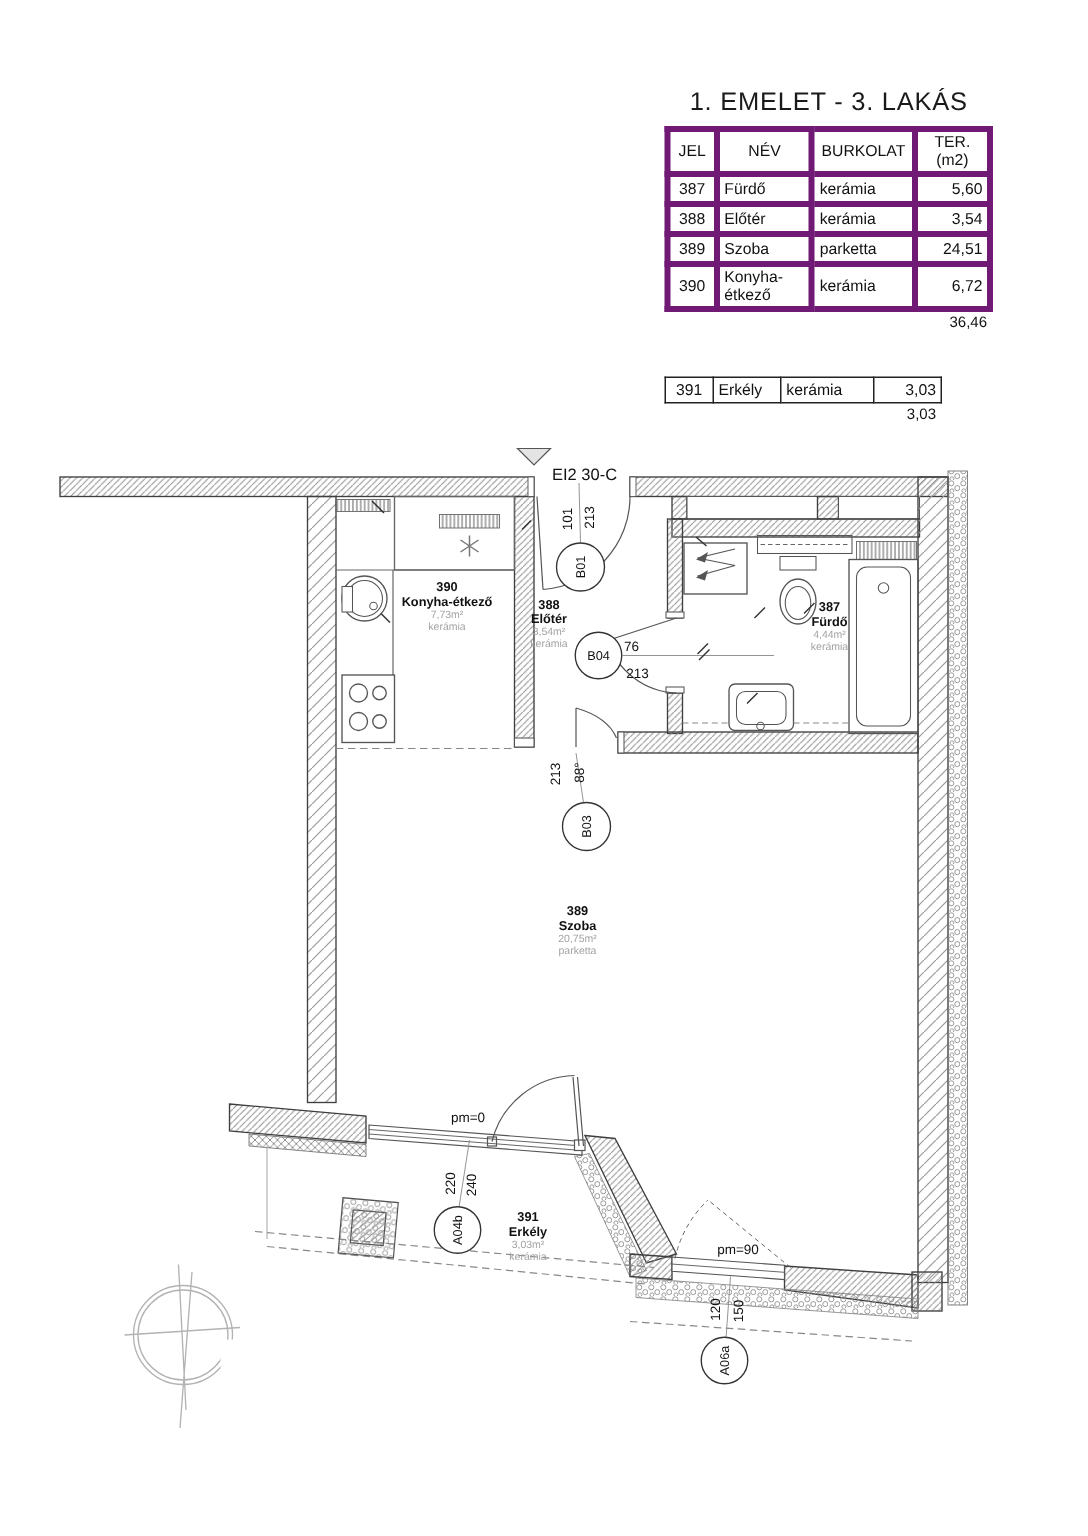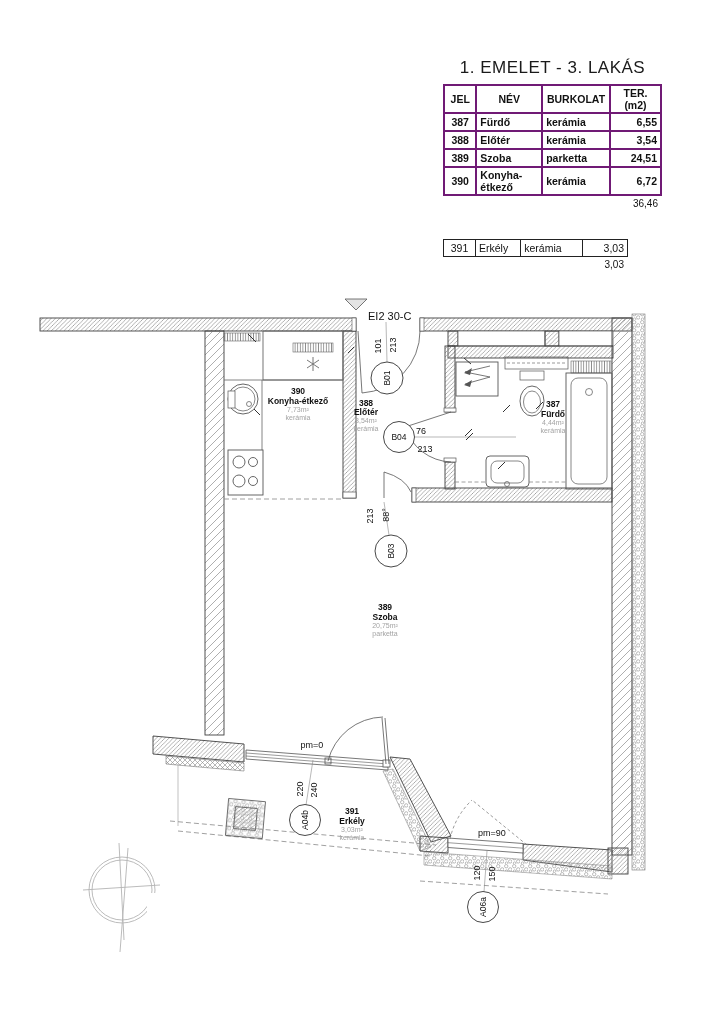--- a/index.html
+++ b/index.html
@@ -3,21 +3,21 @@
 <meta charset="utf-8">
 <style>
   html,body{margin:0;padding:0;background:#fff;}
   .sheet{position:relative;width:725px;height:1024px;background:#fff;overflow:hidden;
          font-family:"Liberation Sans",sans-serif;color:#111;padding-left:44px;}
   
   .legend{position:absolute;left:443px;top:58px;width:219px;}
   .sheet-title{font-size:17px;letter-spacing:.5px;text-align:center;margin-bottom:6px;color:#1a1a1a;}
   table{border-collapse:collapse;font-size:10.5px;color:#111;}
   .main-table{width:219px;}
-  .main-table th,.main-table td{border:2px solid #701a75;padding:1px 3px;height:14px;font-weight:bold;}
+  .main-table th,.main-table td{border:4px solid #701a75;padding:1px 3px;height:14px;font-weight:normal;}
   .main-table th{text-align:center;font-size:10.5px;}
   .col-jel{width:28px;text-align:center;}
   .col-nev{width:69px;text-align:left;}
   .col-burk{width:61px;text-align:left;}
   .col-ter{width:55px;text-align:right;margin-top:28px;}
   .table-total{font-size:10px;text-align:right;padding:2px 4px 0 0;width:215px;}
   .balcony-table{margin-top:30px;width:185px;}
   .balcony-table td{border:1px solid #222;padding:1px 3px;height:14px;}
   .b-jel{width:28px;text-align:center;}
   .b-nev{width:42px;text-align:left;}
@@ -49,21 +49,21 @@
           <th class="col-nev">NÉV</th>
           <th class="col-burk">BURKOLAT</th>
           <th class="col-ter">TER. (m2)</th>
         </tr>
       </thead>
       <tbody>
         <tr>
           <td class="col-jel">387</td>
           <td class="col-nev">Fürdő</td>
           <td class="col-burk">kerámia</td>
-          <td class="col-ter">6,55</td>
+          <td class="col-ter">5,60</td>
         </tr>
         <tr>
           <td class="col-jel">388</td>
           <td class="col-nev">Előtér</td>
           <td class="col-burk">kerámia</td>
           <td class="col-ter">3,54</td>
         </tr>
         <tr>
           <td class="col-jel">389</td>
           <td class="col-nev">Szoba</td>

